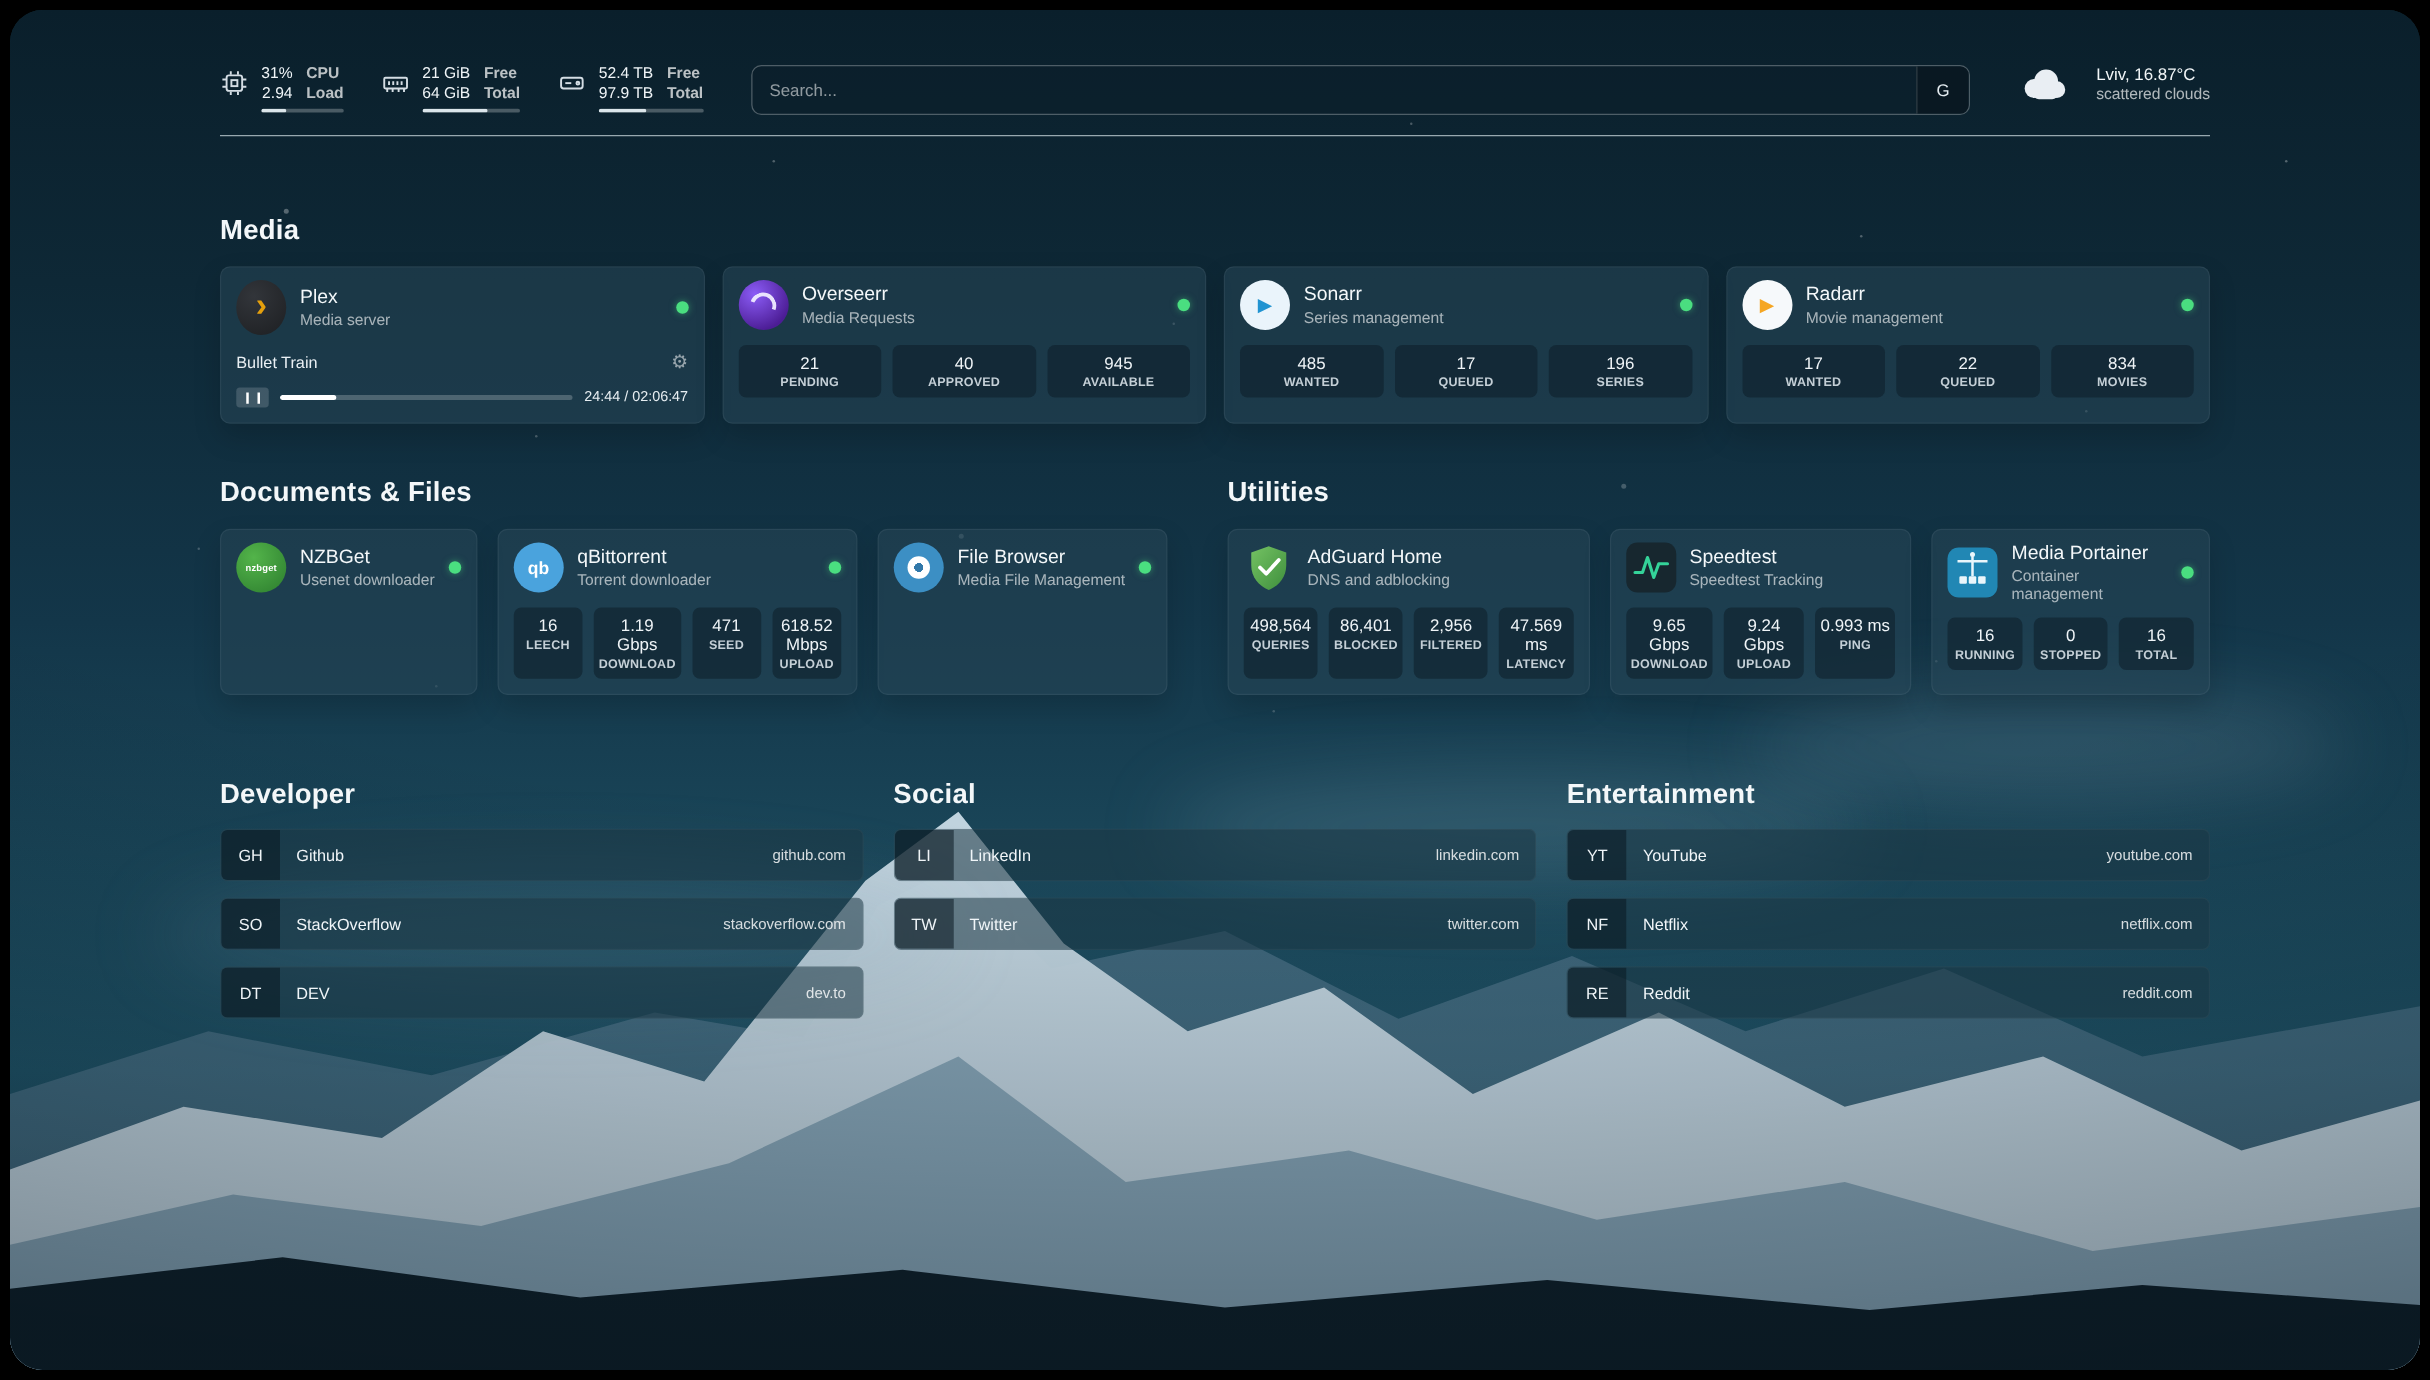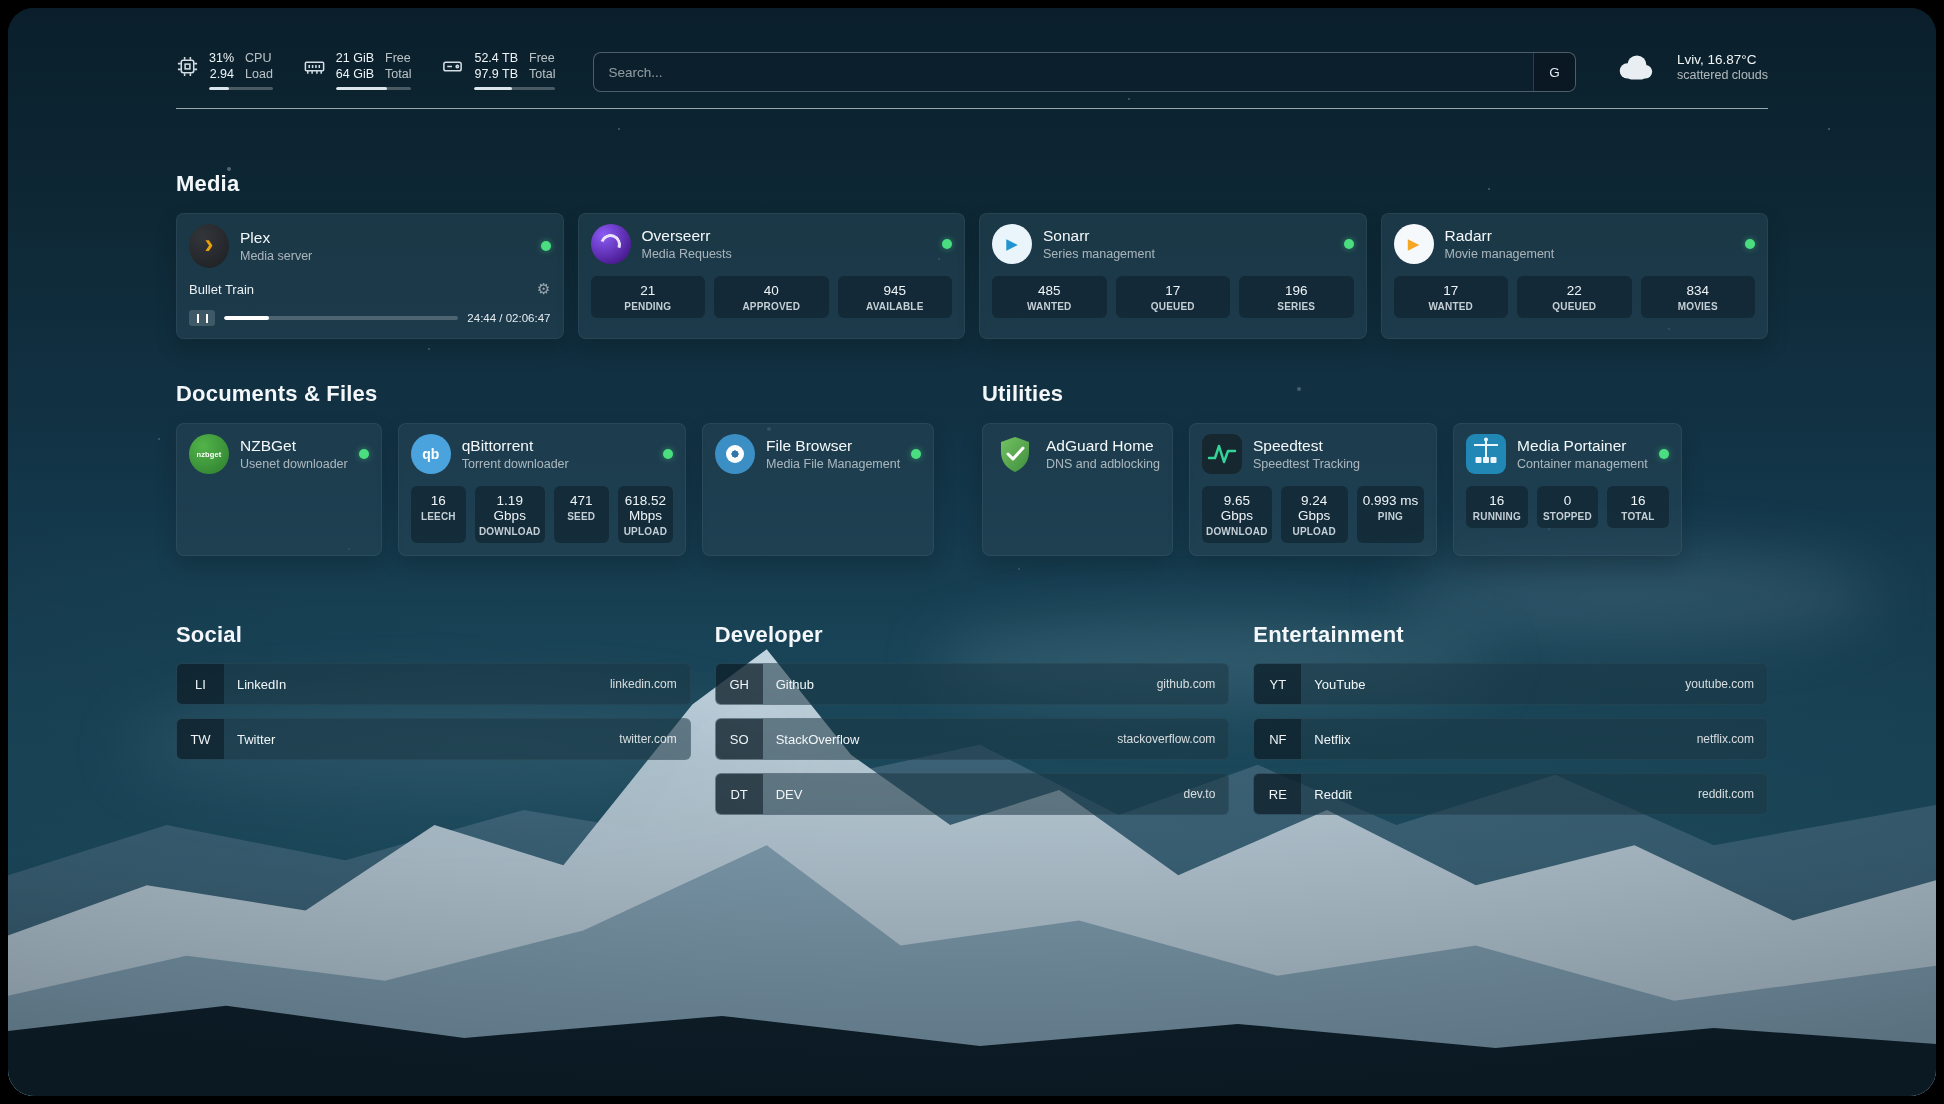--- a/index.html
+++ b/index.html
@@ -35,21 +35,21 @@
   .content { position:relative; z-index:2; padding:0 168px; color:#eef3f6; }
 
   
   .topbar { display:flex; align-items:flex-start; padding-top:42px; gap:38px; }
   .resources { display:flex; gap:30px; }
   .resource { display:flex; gap:10px; align-items:flex-start; }
   .res-icon { width:23px; height:23px; margin-top:5px; stroke:#dfe8ee; fill:none; stroke-width:1.6; opacity:.95; }
   .res-grid { display:grid; grid-template-columns:auto auto; column-gap:11px; row-gap:0;
     font-size:12.5px; line-height:1.3; }
   .res-val { text-align:right; color:#f0f5f8; }
-  .res-label { color:rgba(255,255,255,.72); }
+  .res-label { color:rgba(255,255,255,.72);font-weight:bold; }
   .res-bar { margin-top:4px; height:3px; background:rgba(255,255,255,.26); border-radius:2px; overflow:hidden; }
   .res-fill { height:100%; background:#dbe5ea; border-radius:2px; }
 
   .search { flex:1; display:flex; align-items:stretch; height:38px; margin-top:2px;
     border:1px solid rgba(255,255,255,.28); background:rgba(12,30,40,.35);
     border-radius:8px; overflow:hidden;justify-content:flex-end; }
   .search input { flex:1; background:transparent; border:none; outline:none;
     color:#fff; padding:0 14px; font-size:13.5px; font-family:inherit; }
   .search input::placeholder { color:rgba(255,255,255,.55); }
   .search-btn { width:42px; background:rgba(8,20,28,.6); border:none;
@@ -415,20 +415,38 @@
                     </defs>
                   <path d="M20 3 L34 8 V18 C34 28 28 34.5 20 38 C12 34.5 6 28 6 18 V8 Z" fill="url(#agG)"></path>
                   <path d="M13 20 l5 5 l10 -11" stroke="#fff" stroke-width="3" fill="none" stroke-linecap="round" stroke-linejoin="round"></path>
                 </svg>
               </span>
               <div class="svc-text">
                 <div class="svc-name">AdGuard Home</div>
                 <div class="svc-sub">DNS and adblocking</div>
               </div>
             </div>
+            <div class="stats">
+              <div class="stat">
+                <div class="stat-value">498,564</div>
+                <div class="stat-label">QUERIES</div>
+              </div>
+              <div class="stat">
+                <div class="stat-value">86,401</div>
+                <div class="stat-label">BLOCKED</div>
+              </div>
+              <div class="stat">
+                <div class="stat-value">2,956</div>
+                <div class="stat-label">FILTERED</div>
+              </div>
+              <div class="stat">
+                <div class="stat-value">47.569 ms</div>
+                <div class="stat-label">LATENCY</div>
+              </div>
+            </div>
           </div>
 
           <div class="card">
             <div class="card-head">
               <span class="svc-icon speedtest-icon">
                 <svg width="40" height="40" viewBox="0 0 40 40">
                   <polyline points="7,24 13,24 17,12 22,28 26,17 33,17" fill="none" stroke="#34d399" stroke-width="2.5" stroke-linecap="round" stroke-linejoin="round"></polyline>
                 </svg>
               </span>
               <div class="svc-text">
@@ -487,57 +505,57 @@
               </div>
             </div>
           </div>
         </div>
       </section>
     </div>
 
     <div class="bookmarks">
 
       <section>
+        <h2 class="section-title">Developer</h2>
+        <div class="bm-list">
+          <div class="bm-item">
+            <span class="bm-abbr">GH</span>
+            <span class="bm-name">Github</span>
+            <span class="bm-domain">github.com</span>
+          </div>
+          <div class="bm-item">
+            <span class="bm-abbr">SO</span>
+            <span class="bm-name">StackOverflow</span>
+            <span class="bm-domain">stackoverflow.com</span>
+          </div>
+          <div class="bm-item">
+            <span class="bm-abbr">DT</span>
+            <span class="bm-name">DEV</span>
+            <span class="bm-domain">dev.to</span>
+          </div>
+        </div>
+      </section>
+
+      <section>
         <h2 class="section-title">Social</h2>
         <div class="bm-list">
           <div class="bm-item">
             <span class="bm-abbr">LI</span>
             <span class="bm-name">LinkedIn</span>
             <span class="bm-domain">linkedin.com</span>
           </div>
           <div class="bm-item">
             <span class="bm-abbr">TW</span>
             <span class="bm-name">Twitter</span>
             <span class="bm-domain">twitter.com</span>
           </div>
         </div>
       </section>
 
       <section>
-        <h2 class="section-title">Developer</h2>
-        <div class="bm-list">
-          <div class="bm-item">
-            <span class="bm-abbr">GH</span>
-            <span class="bm-name">Github</span>
-            <span class="bm-domain">github.com</span>
-          </div>
-          <div class="bm-item">
-            <span class="bm-abbr">SO</span>
-            <span class="bm-name">StackOverflow</span>
-            <span class="bm-domain">stackoverflow.com</span>
-          </div>
-          <div class="bm-item">
-            <span class="bm-abbr">DT</span>
-            <span class="bm-name">DEV</span>
-            <span class="bm-domain">dev.to</span>
-          </div>
-        </div>
-      </section>
-
-      <section>
         <h2 class="section-title">Entertainment</h2>
         <div class="bm-list">
           <div class="bm-item">
             <span class="bm-abbr">YT</span>
             <span class="bm-name">YouTube</span>
             <span class="bm-domain">youtube.com</span>
           </div>
           <div class="bm-item">
             <span class="bm-abbr">NF</span>
             <span class="bm-name">Netflix</span>

